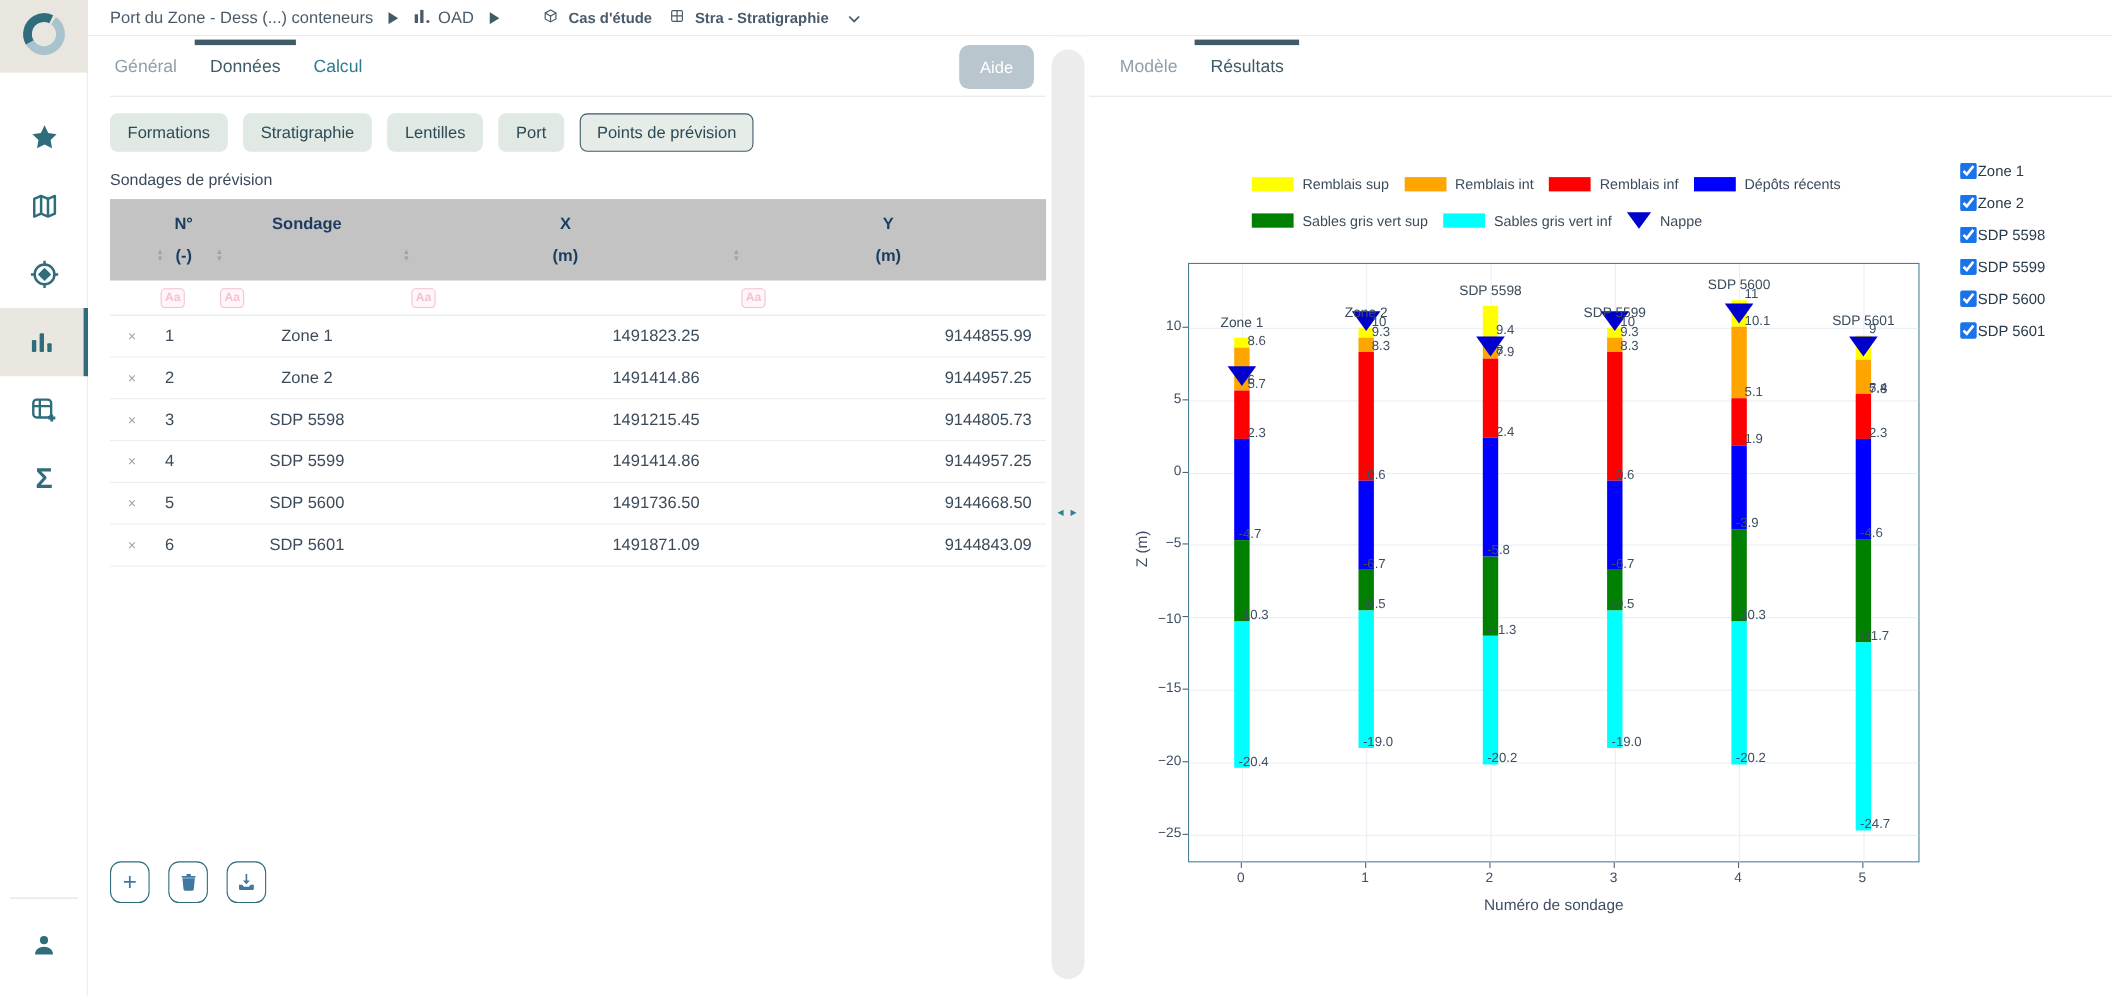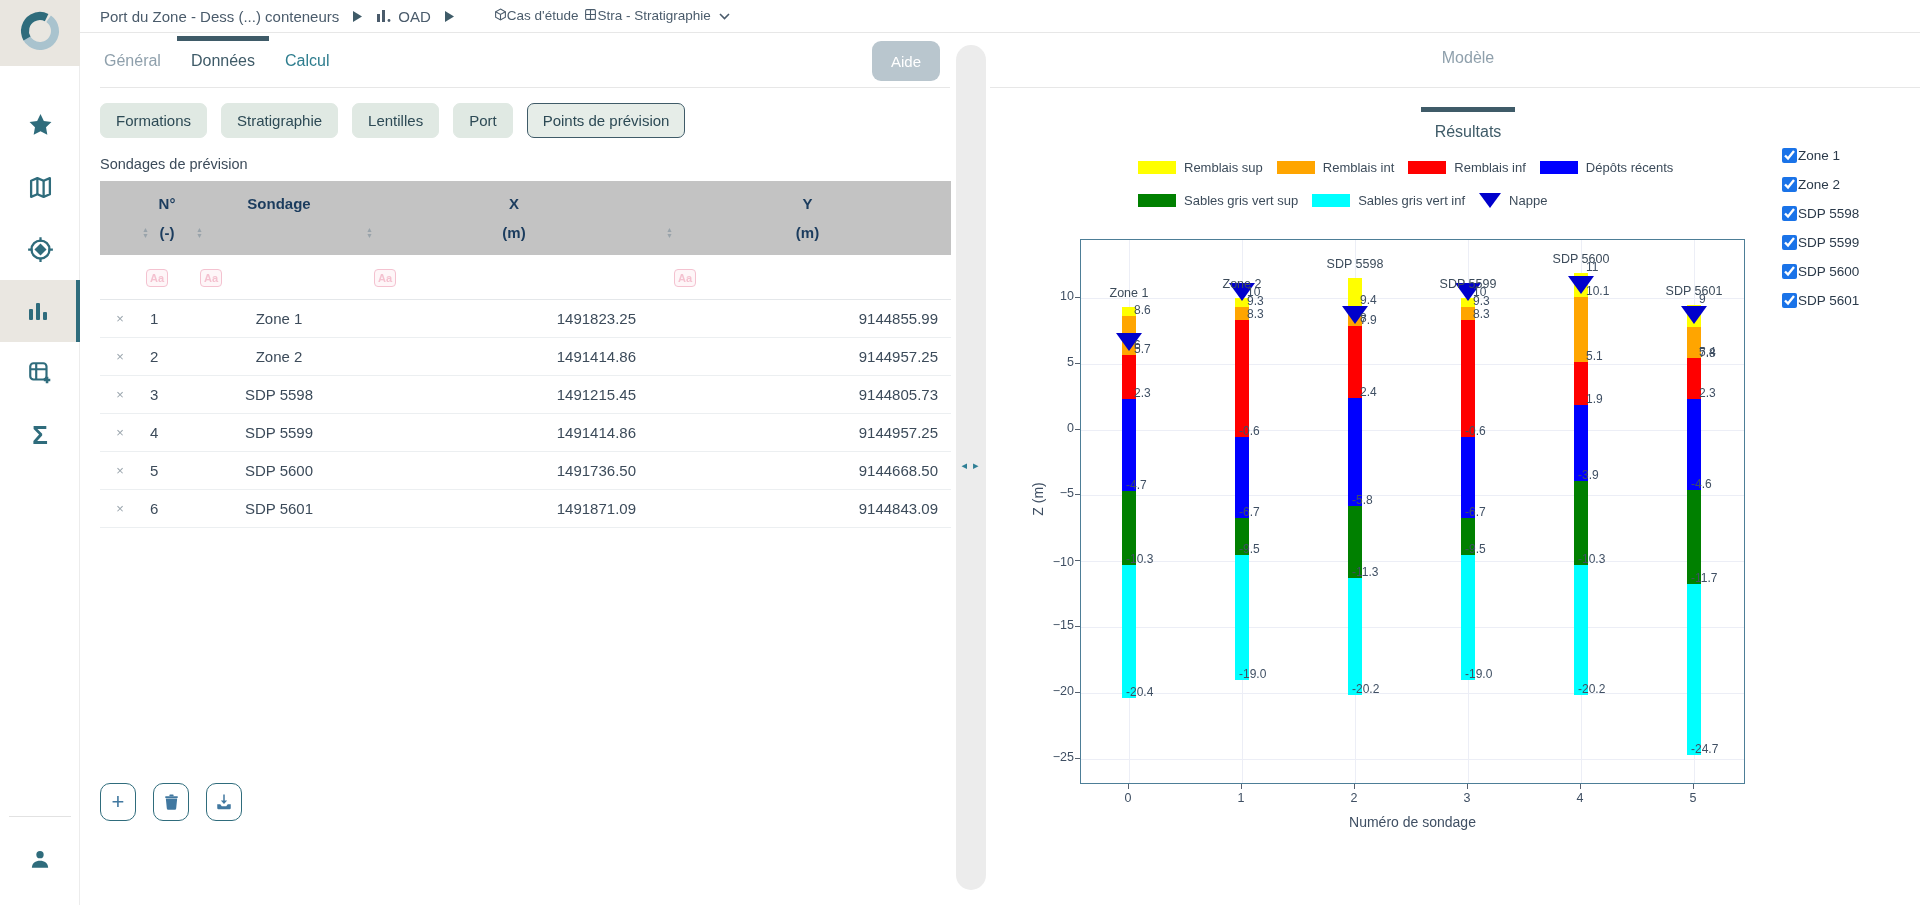--- a/index.html
+++ b/index.html
@@ -14,21 +14,21 @@
   .side-item svg { display:block; }
   .sigma-glyph { font-size:26px; font-weight:bold; color:#2f6c7c; }
   .side-bottom { position:absolute; bottom:0; left:0; width:80px; }
   .side-divider { width:62px; height:1px; background:#e2e2e2; margin:0 auto; }
   .side-user { width:80px; height:88px; display:flex; align-items:center; justify-content:center; color:#2f6c7c; }
 
   
   .topbar { position:absolute; left:80px; top:0; right:0; height:33px; background:#fff; border-bottom:1px solid #e7e7e7; display:flex; align-items:center; padding-left:20px; color:#4a5b6b; font-size:15px; white-space:nowrap; }
   .crumb { display:flex; align-items:center; gap:7px; cursor:pointer; }
   .crumb-sep { margin:0 14px; color:#3f5b68; display:flex; align-items:center; }
-  .case-group { display:flex; align-items:flex-start; gap:0; margin-left:26px; font-size:13.5px; }
+  .case-group { display:flex; align-items:flex-end; gap:10px; margin-left:26px; font-size:13.5px;font-weight:bold; }
   .case-group .lbl { margin-right:6px; }
   .chev { margin-left:8px; color:#4a5b6b; }
 
   
   .left-panel { position:absolute; left:80px; top:33px; width:878px; height:872px; background:#fff; padding:0 8px 0 20px; }
   .right-panel { position:absolute; left:990px; top:33px; width:930px; height:872px; background:#fff; }
   .split { position:absolute; left:956px; top:45px; width:30px; height:845px; background:#ececec; border-radius:15px; z-index:4; }
   .split-arrows { position:absolute; left:0; top:414px; width:30px; text-align:center; color:#2f7f95; font-size:11px; letter-spacing:2px; cursor:pointer; }
 
   
@@ -48,21 +48,21 @@
 
   
   .grid-table { margin-top:9px; width:851px; font-size:15px; color:#3c4b5a; }
   .tgrid { display:grid; grid-template-columns:40px 54px 170px 300px 287px; align-items:center; }
   .thead { background:#c3c3c3; color:#1b3c5e; font-weight:bold; padding:10px 0 8px 0; }
   .thead .trow1 { padding:4px 0 10px 0; }
   .thead .trow2 { padding:2px 0 6px 0; }
   .th { text-align:center; }
   .unit-cell { position:relative; text-align:center; }
   .sorter { position:absolute; left:2px; top:50%; transform:translateY(-50%); display:flex; flex-direction:column; font-size:7px; line-height:6px; color:#99a3aa; cursor:pointer; }
-  .filter-row { height:45px; border-bottom:1px solid #e4e7ea; }
+  .filter-row { height:32px; border-bottom:1px solid #e4e7ea; }
   .aa-badge { display:inline-block; border:1.5px solid #f4c2d0; color:#f4c2d0; background:#fef6f8; font-size:11px; font-weight:bold; border-radius:4px; padding:2px 3px; margin-left:6px; cursor:pointer; }
   .aa-x { margin-left:10px; }
   .trow { height:38px; border-bottom:1px solid #eceff1; }
   .cell-x { text-align:center; color:#9aa5ad; font-size:13px; cursor:pointer; }
   .cell-n { text-align:left; padding-left:10px; }
   .cell-sondage { text-align:center; }
   .cell-xv { text-align:right; padding-right:28px; }
   .cell-yv { text-align:right; padding-right:13px; }
 
   
@@ -329,21 +329,21 @@
           </span>
         </button>
       </div>
   </section>
 
   <div class="split">
     <div class="split-arrows">◂ ▸</div>
   </div>
 
   <section class="right-panel">
-    <div class="tabs-row" style="padding-left:26px;flex-direction:column;">
+    <div class="tabs-row" style="padding-left:26px;">
       <span class="tab">Modèle</span>
       <span class="tab active">Résultats</span>
     </div>
 
 
     <div class="legend" id="chart-legend">
         <div class="legend-row">
           <span class="legend-item">
             <span class="swatch" style="background: rgb(255, 255, 0);"></span>
             <span>Remblais sup</span>

